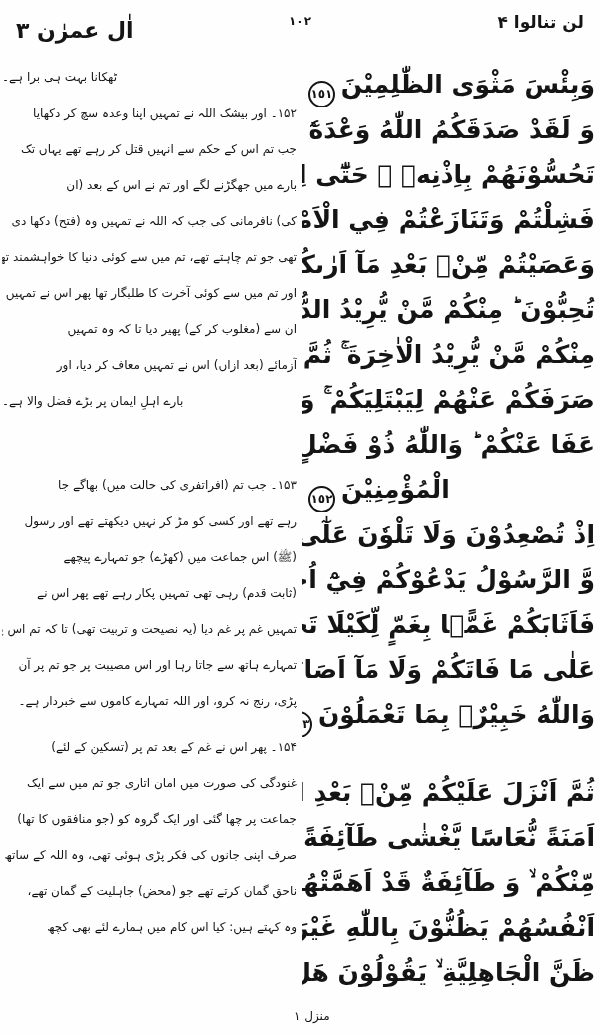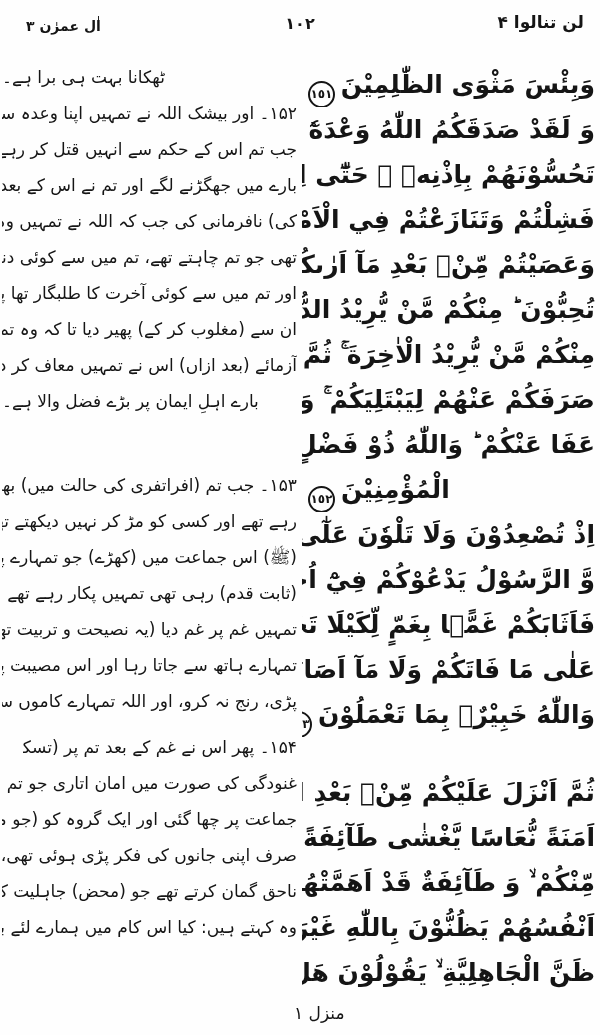--- a/index.html
+++ b/index.html
@@ -9,51 +9,51 @@
     -webkit-font-smoothing:antialiased;
   }
   .page{
     position:relative;width:600px;height:1035px;overflow:hidden;
     background:#fefefe;color:#151515;
   }
   
   .page-header{position:absolute;top:8px;left:0;width:600px;height:46px;}
   .hdr{position:absolute;font-weight:bold;white-space:nowrap;}
   .hdr-right{right:16px;top:4px;font-size:17px;}
-  .hdr-center{left:50%;top:6px;transform:translateX(-50%);font-size:16px;letter-spacing:2px;}
-  .hdr-left{left:26px;top:10px;font-size:14px;}
+  .hdr-center{left:50%;top:6px;transform:translateX(-50%);font-size:12px;letter-spacing:2px;}
+  .hdr-left{left:16px;top:10px;font-size:22px;}
   
   .urdu-col{
     position:absolute;left:2px;top:59px;width:295px;height:930px;
     overflow:hidden;direction:rtl;
   }
   .arabic-col{
     position:absolute;right:5px;top:58px;width:293px;height:945px;
     overflow:hidden;direction:rtl;padding-top:4px;box-sizing:border-box;
   }
   .u-line{
-    height:36px;line-height:36px;font-size:17px;
+    height:36px;line-height:36px;font-size:12px;
     white-space:nowrap;text-align:right;overflow:hidden;
   }
   .a-line{
     height:45px;line-height:45px;font-size:25px;font-weight:bold;
     white-space:nowrap;text-align:right;overflow:hidden;
   }
   .flush-left{text-align:left;}
   .ayah-circle{
     display:inline-flex;align-items:center;justify-content:center;
     width:27px;height:27px;box-sizing:border-box;
     border:2px solid #151515;border-radius:50%;
     font-size:12px;font-weight:bold;line-height:1;
     margin:0 6px;vertical-align:-5px;
   }
   
   .manzil{
     position:absolute;left:294px;bottom:12px;
-    font-size:17px;white-space:nowrap;text-align:center;
+    font-size:12px;white-space:nowrap;text-align:center;
   }
 </style>
 </head>
 <body>
 
 <div class="page">
 
   <header class="page-header">
     <div class="hdr hdr-right">لن تنالوا ۴</div>
     <div class="hdr hdr-center">١٠٢</div>

